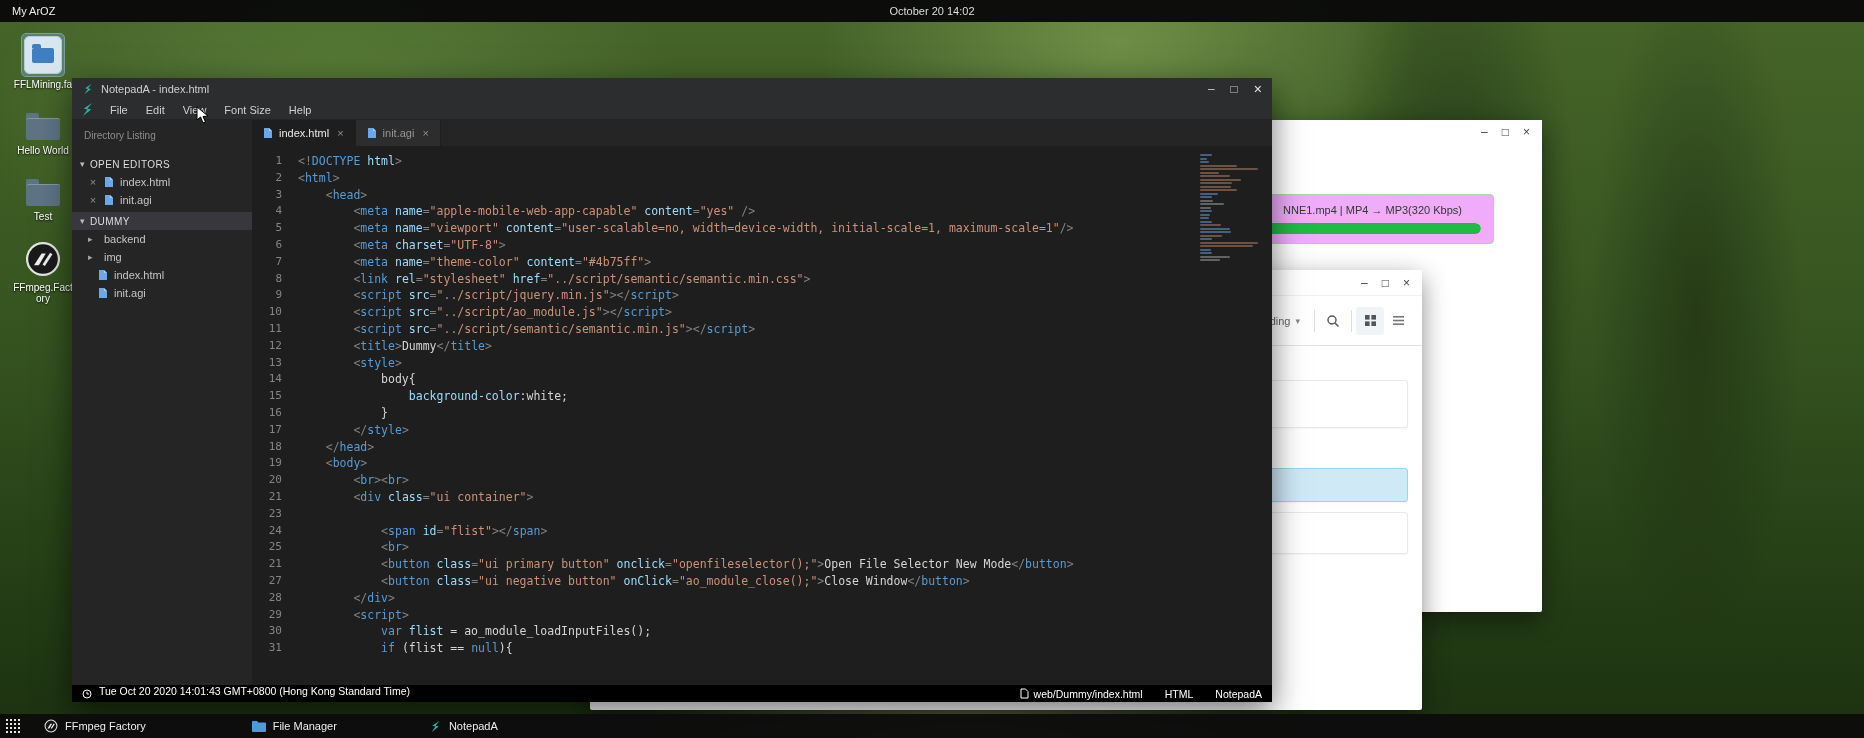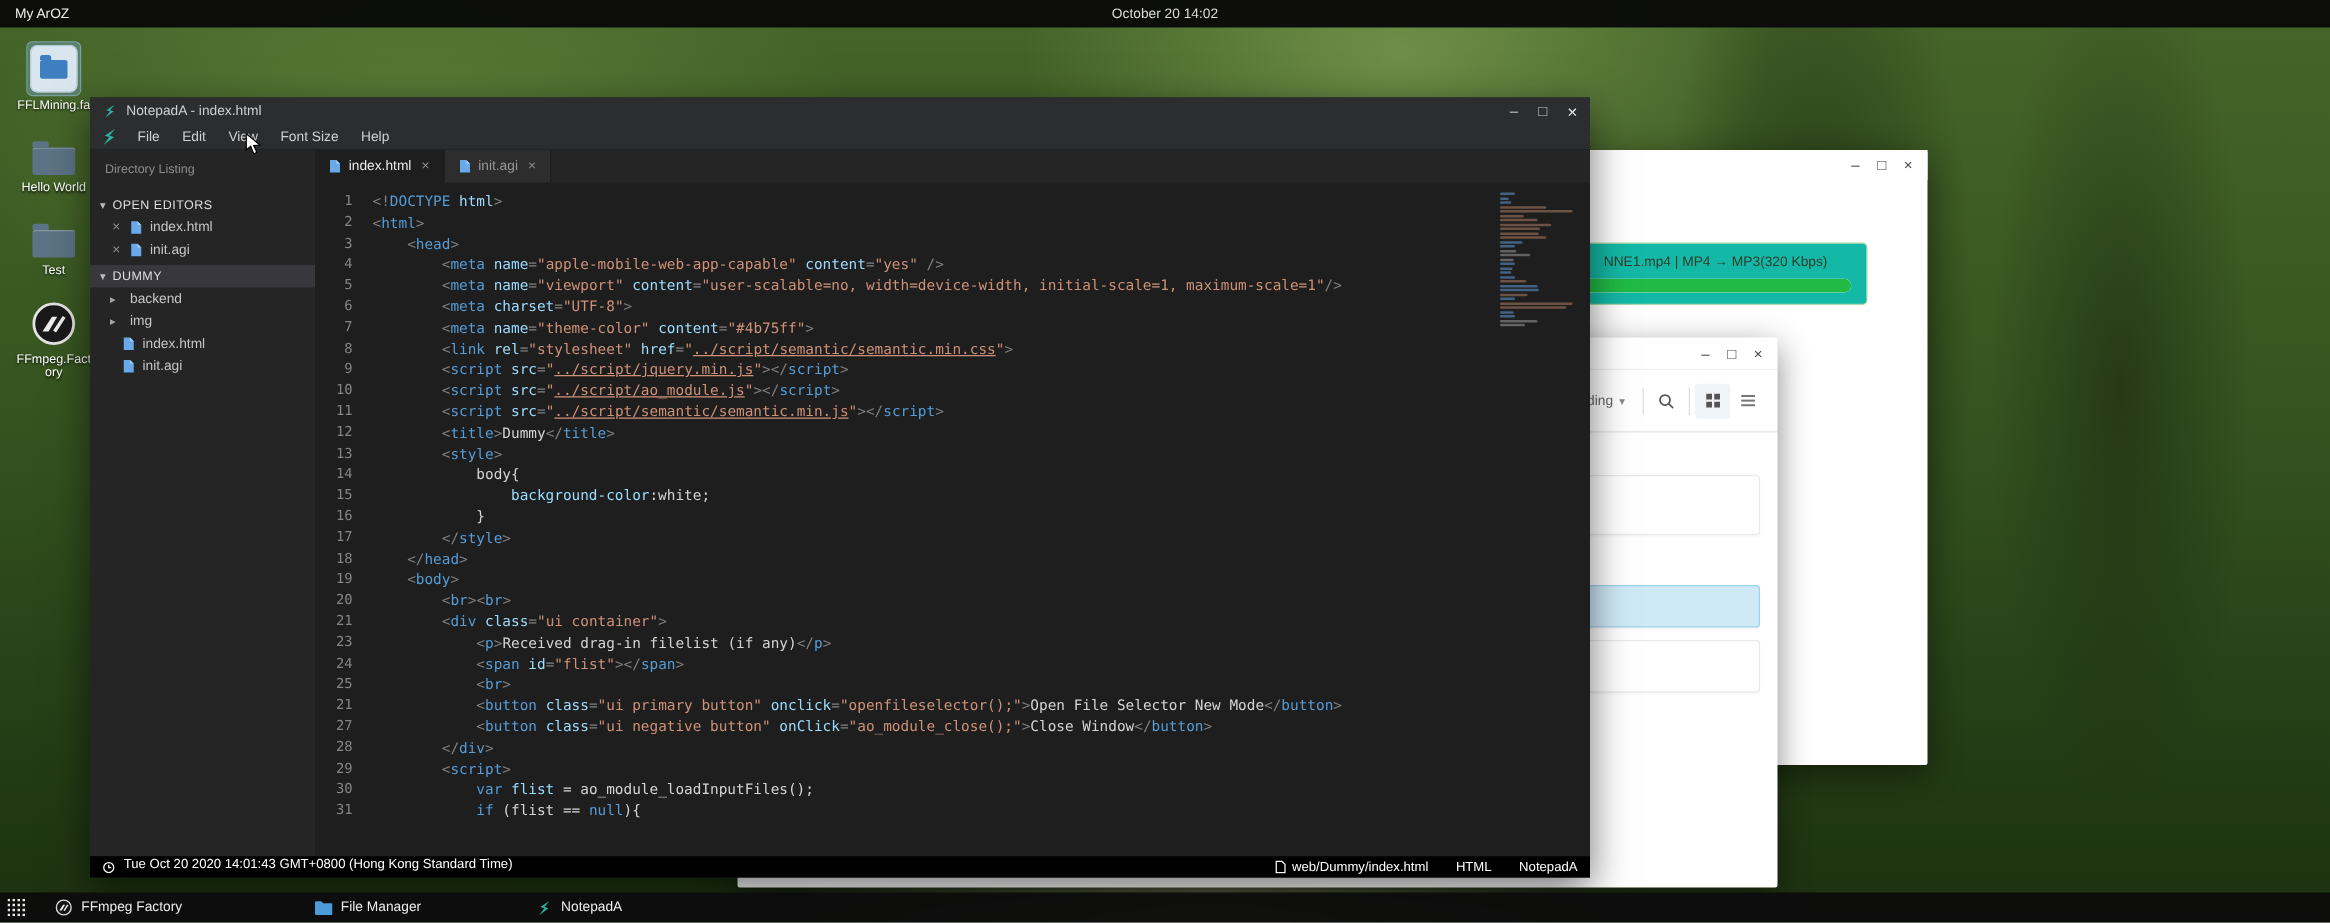--- a/index.html
+++ b/index.html
@@ -31,21 +31,21 @@
   .mini-folder{width:22px;height:15px;background:#3e7fc1;border-radius:2px;position:relative}
   .mini-folder::before{content:"";position:absolute;top:-4px;left:0;width:9px;height:4px;background:#3e7fc1;border-radius:2px 2px 0 0}
   .folder-shape{width:34px;height:22px;background:#5d7486;border-radius:2px;position:relative;margin-top:9px;
     box-shadow:inset 0 1px 0 rgba(255,255,255,.25)}
   .folder-shape::before{content:"";position:absolute;top:-5px;left:0;width:13px;height:5px;background:#5d7486;border-radius:2px 2px 0 0}
   
   .win{position:absolute;background:#fff;box-shadow:0 8px 26px rgba(0,0,0,.45);border-radius:2px}
   .wf-titlebar{height:24px;display:flex;align-items:center;justify-content:flex-end;gap:14px;padding:0 12px;background:#fff}
   .wc{color:#444;font-size:12px;line-height:12px;cursor:default}
   .win-ffmpeg{left:1150px;top:120px;width:392px;height:492px;z-index:2}
-  .task-box{margin:50px 48px 0 20px;border:1px solid #a9d8a9;background:#14b8a6;border-radius:4px;padding:9px 12px}
+  .task-box{margin:50px 48px 0 20px;border:1px solid #a9d8a9;background:#f0abfc;border-radius:4px;padding:9px 12px}
   .task-label{font-size:11px;color:#2c3e2c;white-space:nowrap;overflow:hidden;padding-left:100px}
   .progress{margin-top:7px;height:11px;border-radius:6px;background:#dfeede;overflow:hidden}
   .progress .bar{height:100%;background:#21ba45;border-radius:6px}
   .win-files{left:590px;top:270px;width:832px;height:440px;z-index:3}
   .fm-titlebar{height:26px;display:flex;align-items:center;justify-content:flex-end;gap:14px;padding:0 12px;
     border-bottom:1px solid #f0f0f0}
   .fm-toolbar{height:50px;border-bottom:1px solid #e4e4e4;position:relative}
   .fm-tools{position:absolute;right:10px;top:0;height:100%;display:flex;align-items:center}
   .fm-sort{font-size:11px;color:#666;display:flex;align-items:center;gap:5px;padding:0 10px;cursor:default}
   .fm-sort .chev{font-size:9px;color:#888}
@@ -85,21 +85,21 @@
   .tab{display:flex;align-items:center;gap:6px;padding:0 11px;background:#2d2d2d;color:#969696;font-size:11px;
     border-right:1px solid #1e1e1e;cursor:default}
   .tab.active{background:#1e1e1e;color:#e9e9e9}
   .tab .x{font-size:11px;color:#8f8f8f;margin-left:2px}
   .code-wrap{flex:1;position:relative;overflow:hidden;padding-top:7px;
     font-family:"DejaVu Sans Mono",monospace;font-size:11.5px;line-height:16.8px}
   .cl{display:flex}
   .ln{width:46px;flex:none;text-align:right;padding-right:16px;color:#858585;font-size:11px}
   .ct{white-space:pre}
   .tk-p{color:#808080}.tk-t{color:#569cd6}.tk-a{color:#9cdcfe}.tk-s{color:#ce9178}
-  .tk-u{color:#ce9178;text-decoration:underline}.tk-w{color:#d4d4d4}.tk-k{color:#569cd6}.tk-v{color:#9cdcfe}
+  .tk-u{color:#ce9178;}.tk-w{color:#d4d4d4}.tk-k{color:#569cd6}.tk-v{color:#9cdcfe}
   .minimap{position:absolute;top:8px;right:12px;width:60px}
   .mm-bar{height:2px;margin-bottom:1.5px;border-radius:1px;opacity:.85}
   .np-status{height:17px;background:#000000;display:flex;gap:7px;padding:0 10px;
     color:#fff;font-size:10.5px;flex:none;white-space:nowrap}
   .np-status .right{margin-left:auto;display:flex;align-items:center;gap:22px}
   .np-status .fileseg{display:flex;align-items:center;gap:5px}
   
   .taskbar{position:absolute;left:0;right:0;bottom:0;height:24px;background:rgba(12,12,12,.97);z-index:10;
     display:flex;align-items:center;color:#ececec;font-size:11px}
   .tb-apps{width:26px;height:100%;display:flex;align-items:center;justify-content:center;cursor:default}
@@ -397,21 +397,20 @@
               <div class="cl">
                 <span class="ln">20</span>
                 <span class="ct"><span class="tk-w">        </span><span class="tk-p">&lt;</span><span class="tk-t">br</span><span class="tk-p">&gt;&lt;</span><span class="tk-t">br</span><span class="tk-p">&gt;</span></span>
               </div>
               <div class="cl">
                 <span class="ln">21</span>
                 <span class="ct"><span class="tk-w">        </span><span class="tk-p">&lt;</span><span class="tk-t">div</span><span class="tk-a"> class</span><span class="tk-p">=</span><span class="tk-s">"ui container"</span><span class="tk-p">&gt;</span></span>
               </div>
               <div class="cl">
                 <span class="ln">23</span>
-                <span class="ct"><span class="tk-w">            </span><span class="tk-p">&lt;</span><span class="tk-t">p</span><span class="tk-p">&gt;</span><span class="tk-w">Received drag-in filelist (if any)</span><span class="tk-p">&lt;/</span><span class="tk-t">p</span><span class="tk-p">&gt;</span></span>
               </div>
               <div class="cl">
                 <span class="ln">24</span>
                 <span class="ct"><span class="tk-w">            </span><span class="tk-p">&lt;</span><span class="tk-t">span</span><span class="tk-a"> id</span><span class="tk-p">=</span><span class="tk-s">"flist"</span><span class="tk-p">&gt;&lt;/</span><span class="tk-t">span</span><span class="tk-p">&gt;</span></span>
               </div>
               <div class="cl">
                 <span class="ln">25</span>
                 <span class="ct"><span class="tk-w">            </span><span class="tk-p">&lt;</span><span class="tk-t">br</span><span class="tk-p">&gt;</span></span>
               </div>
               <div class="cl">

